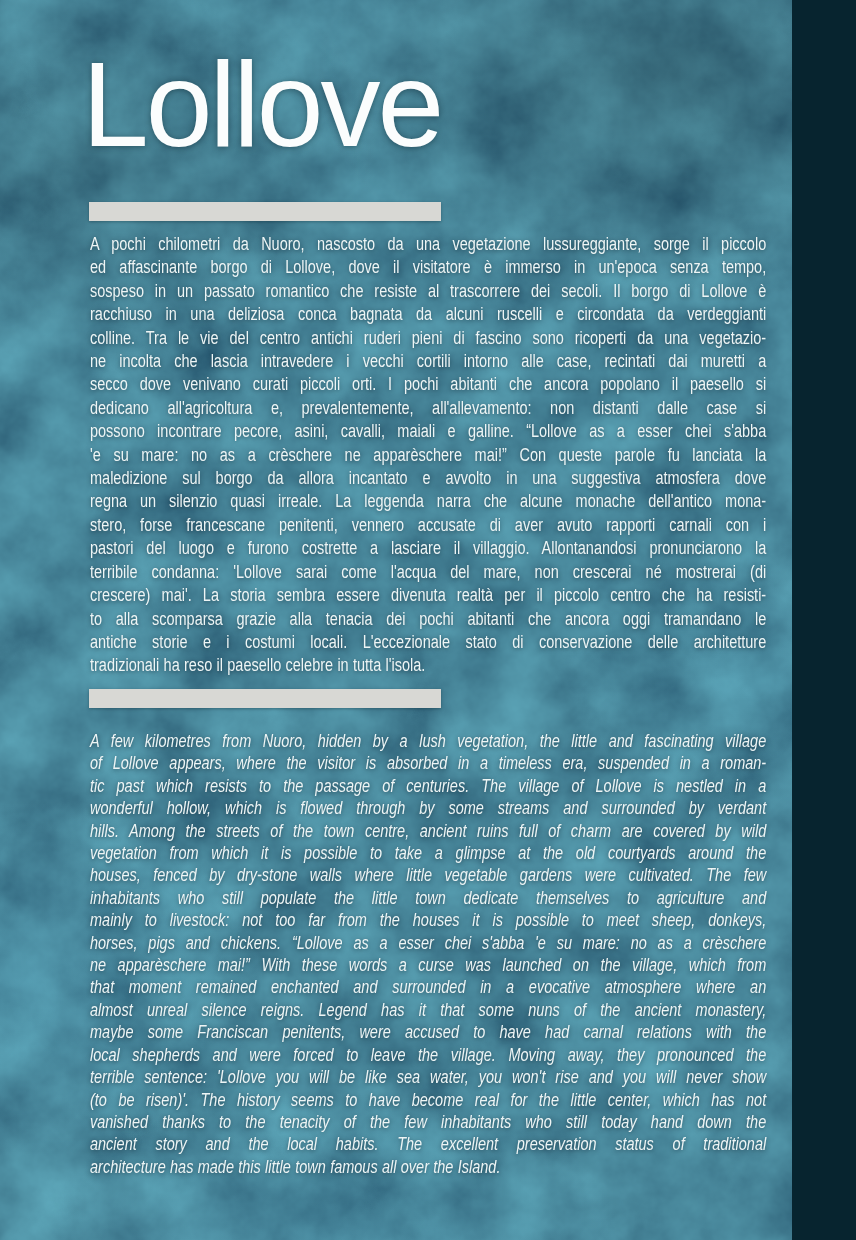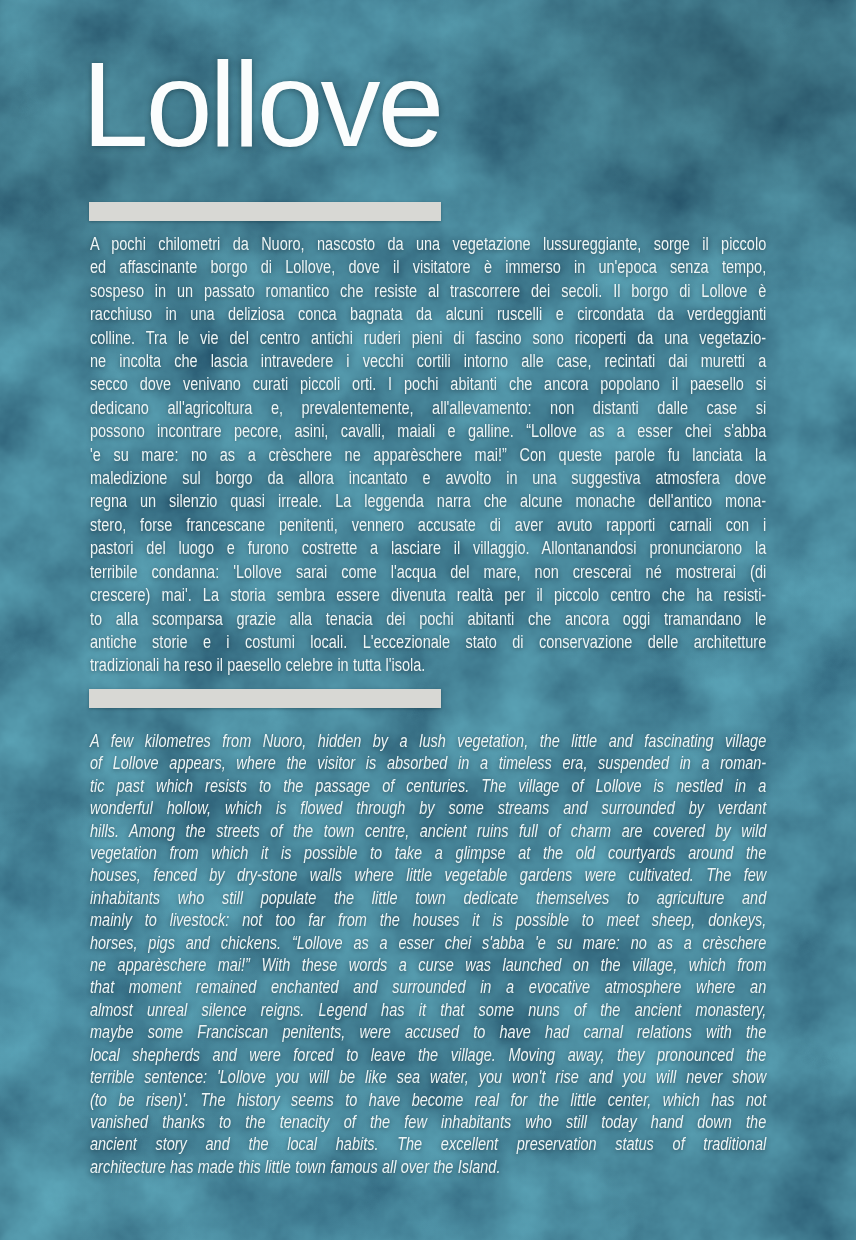--- a/index.html
+++ b/index.html
@@ -6,21 +6,21 @@
   * { margin: 0; padding: 0; box-sizing: border-box; }
   html, body { background: #07242f; }
   body {
     width: 856px; height: 1240px;
     position: relative;
     overflow: hidden;
     font-family: "Liberation Sans", sans-serif;
   }
   .page {
     position: absolute; inset: 0;
-    width: 856px; height: 1240px;
+    width: 792px; height: 1240px;
     overflow: hidden;
   }
   svg.bg {
     position: absolute; left: 0; top: 0;
     width: 856px; height: 1240px;
     z-index: 0;
     display: block;
   }
   .tone-overlay {
     position: absolute; inset: 0; z-index: 1;

